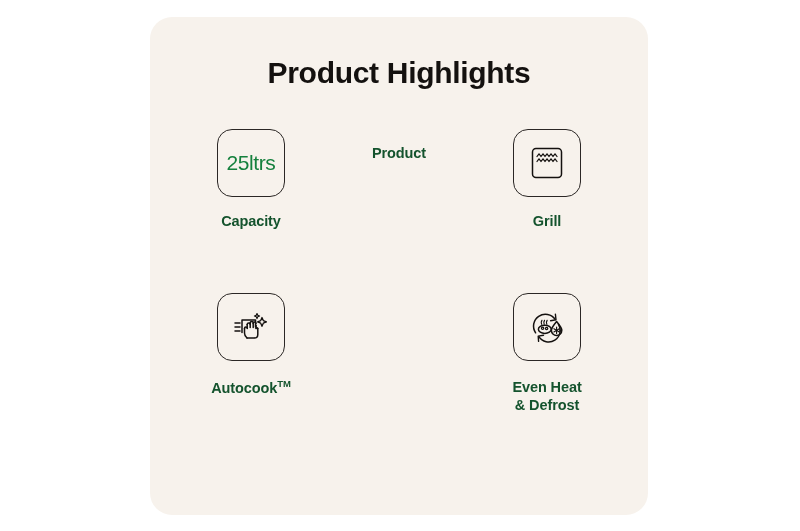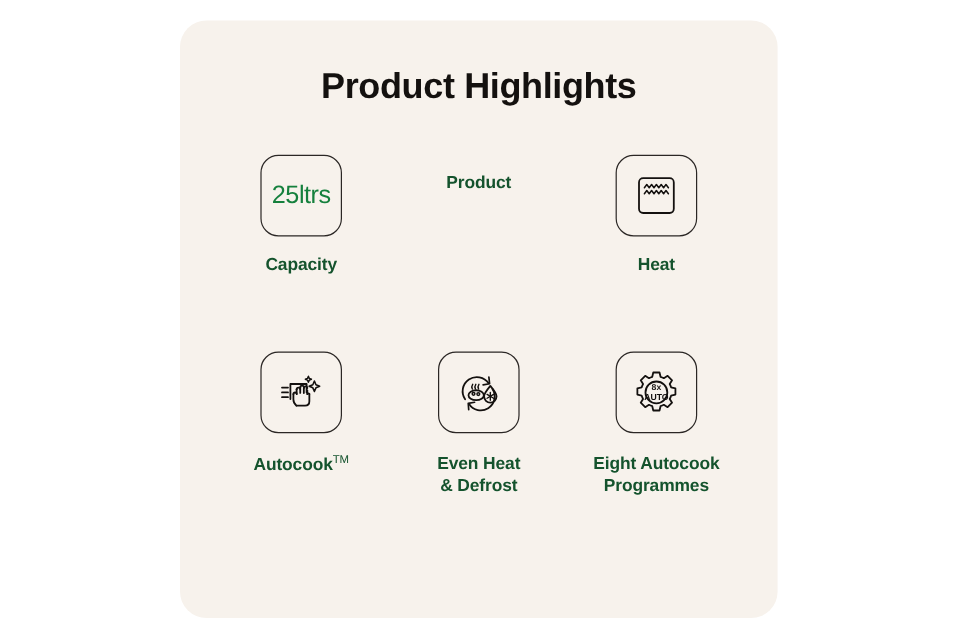--- a/index.html
+++ b/index.html
@@ -102,21 +102,21 @@
     color: #14532d;
     text-align: center;
     line-height: 1.28;
     letter-spacing: -0.1px;
     white-space: pre-line;
   }
 
   .feature-label .tm {
     font-size: 9.5px;
     vertical-align: super;
-    font-weight: normal;
+    font-weight: bold;
   }
 
   .row-2 .feature-label {
     margin-top: 17px;
   }
 </style>
 </head>
 <body>
 
 <div class="page">
@@ -142,21 +142,21 @@
         <div class="feature">
           <div class="tile">
             <span>
               <svg width="36" height="36" viewBox="0 0 36 36" fill="none" stroke="#14110f" stroke-width="1.5" stroke-linecap="round" stroke-linejoin="round">
                 <rect x="3.5" y="3.5" width="29" height="29" rx="3.5"></rect>
                 <polyline points="8,11.5 10,8.8 12,11.5 14,8.8 16,11.5 18,8.8 20,11.5 22,8.8 24,11.5 26,8.8 28,11.5" stroke-width="1.25"></polyline>
                 <polyline points="8,16.5 10,13.8 12,16.5 14,13.8 16,16.5 18,13.8 20,16.5 22,13.8 24,16.5 26,13.8 28,16.5" stroke-width="1.25"></polyline>
               </svg>
             </span>
           </div>
-          <div class="feature-label">Heat</div>
+          <div class="feature-label">Grill</div>
         </div>
 
       </div>
 
       <div class="grid-row row-2">
 
         <div class="feature">
           <div class="tile">
             <span>
               <svg width="40" height="40" viewBox="0 0 40 40" fill="none" stroke="#14110f" stroke-width="1.5" stroke-linecap="round" stroke-linejoin="round">
@@ -212,39 +212,18 @@
                   <line x1="26.9" y1="21.7" x2="32.3" y2="24.9"></line>
                   <line x1="32.3" y1="21.7" x2="26.9" y2="24.9"></line>
                 </g>
               </svg>
             </span>
           </div>
           <div class="feature-label">Even Heat
 &amp; Defrost</div>
         </div>
 
-        <div class="feature">
-          <div class="tile">
-            <span>
-              <svg width="40" height="40" viewBox="0 0 40 40" fill="none" stroke="#14110f" stroke-width="1.5" stroke-linejoin="round" stroke-linecap="round">
-                <path d="M17.4 3.4 h5.2 l0.85 3.6 a13.6 13.6 0 0 1 2.75 1.15 l3.15 -1.95 l3.7 3.7
-                         l-1.95 3.15 a13.6 13.6 0 0 1 1.15 2.75 l3.6 0.85 v5.2 l-3.6 0.85
-                         a13.6 13.6 0 0 1 -1.15 2.75 l1.95 3.15 l-3.7 3.7 l-3.15 -1.95
-                         a13.6 13.6 0 0 1 -2.75 1.15 l-0.85 3.6 h-5.2 l-0.85 -3.6
-                         a13.6 13.6 0 0 1 -2.75 -1.15 l-3.15 1.95 l-3.7 -3.7 l1.95 -3.15
-                         a13.6 13.6 0 0 1 -1.15 -2.75 l-3.6 -0.85 v-5.2 l3.6 -0.85
-                         a13.6 13.6 0 0 1 1.15 -2.75 l-1.95 -3.15 l3.7 -3.7 l3.15 1.95
-                         a13.6 13.6 0 0 1 2.75 -1.15 z"></path>
-                <circle cx="20" cy="20" r="9.1"></circle>
-                <text x="20" y="18.4" text-anchor="middle" font-family="'Liberation Sans', sans-serif" font-size="7.2" font-weight="bold" fill="#14110f" stroke="none">8x</text>
-                <text x="20" y="26" text-anchor="middle" font-family="'Liberation Sans', sans-serif" font-size="7.2" font-weight="bold" fill="#14110f" stroke="none">AUTO</text>
-              </svg>
-            </span>
-          </div>
-          <div class="feature-label">Eight Autocook
-Programmes</div>
-        </div>
 
       </div>
 
     </div>
   </div>
 </div>
 
 </body></html>

